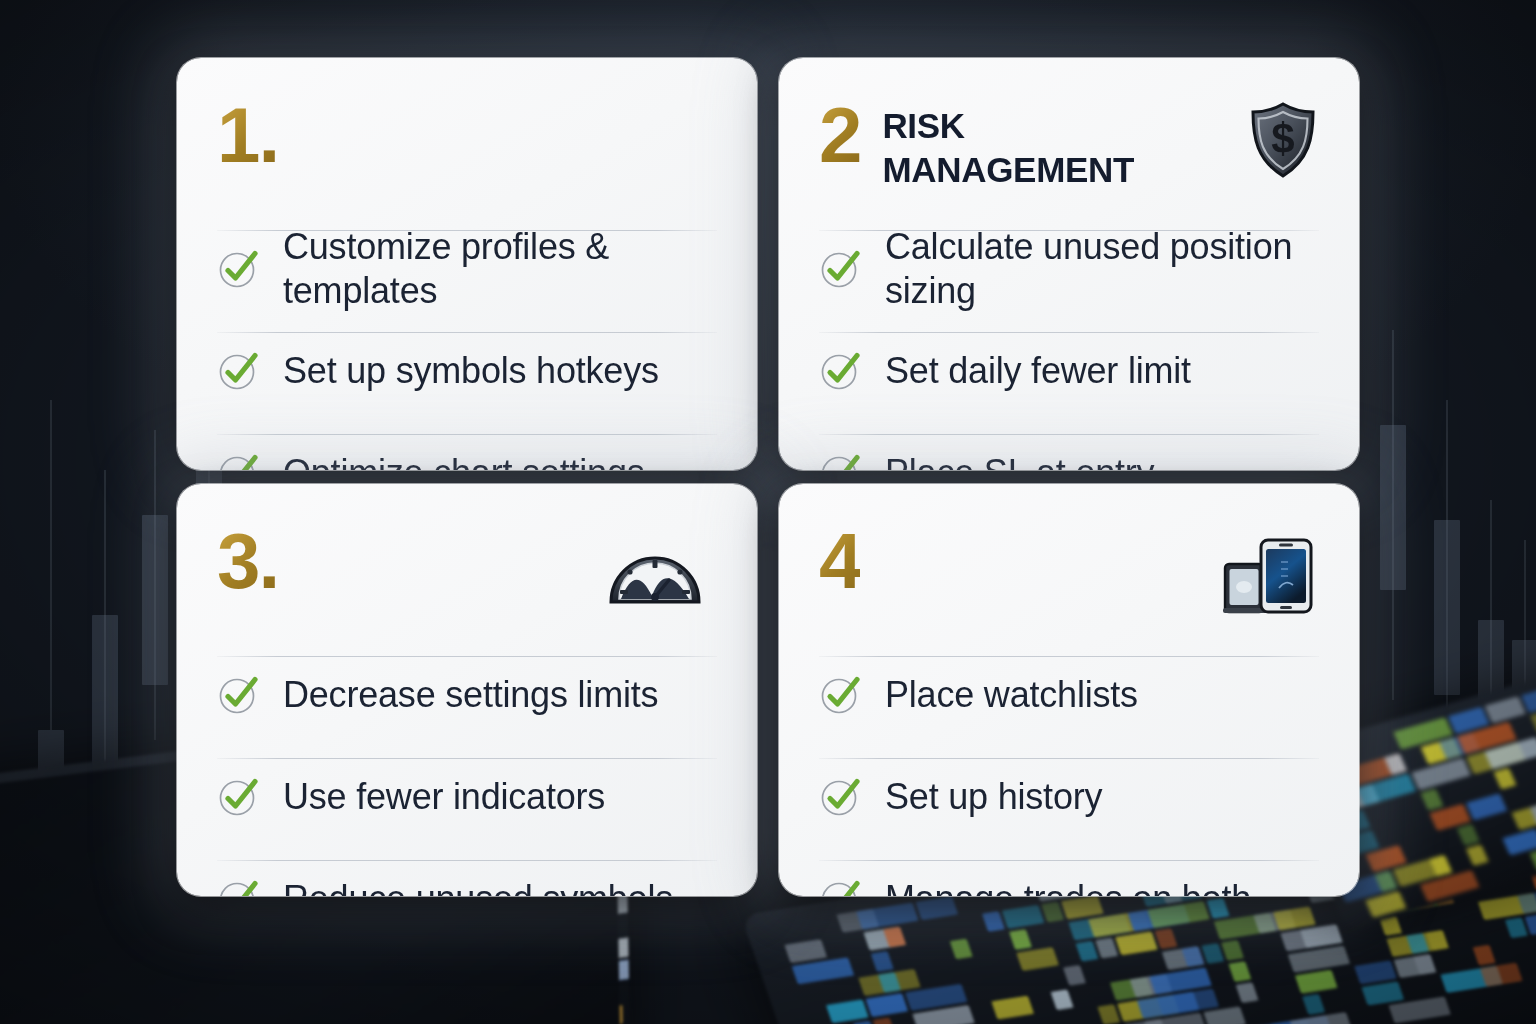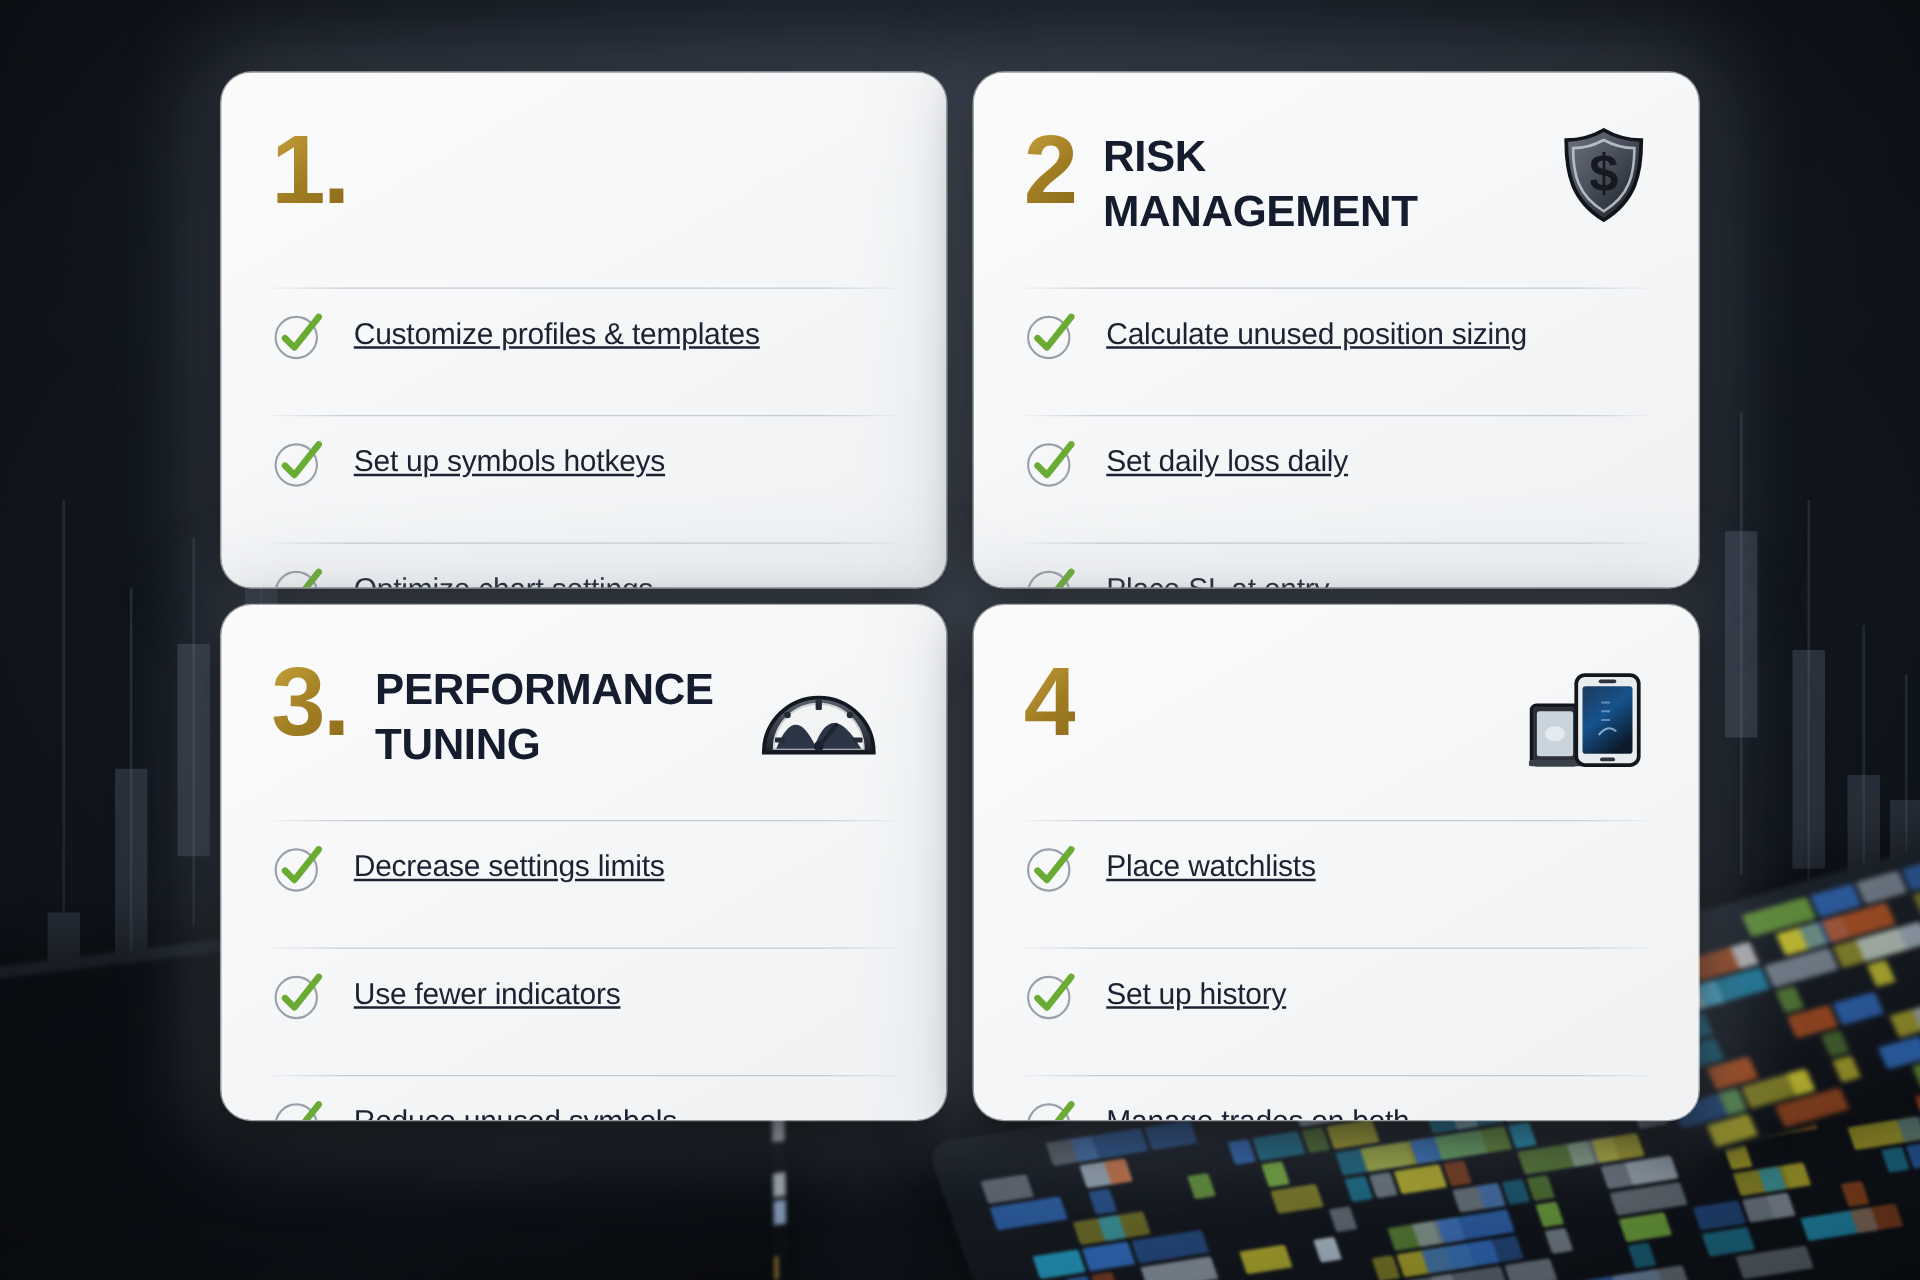--- a/index.html
+++ b/index.html
@@ -137,25 +137,24 @@
     margin:26px 0 0 0;
   }
   .items { padding-top:0; }
   .item {
     display:flex;
     align-items:center;
     height:75px;
     gap:22px;
   }
   .item-text {
-    font-size:24px;
+    font-size:36px;
     color:#1b2333;
     line-height:1.2;
     letter-spacing:-0.2px;
-    text-decoration:underline;
   }
   .check { flex:0 0 auto; width:44px; height:44px; }
 
   
   svg { display:block; }
 </style>
 </head>
 <body>
 
 <div id="bg">
@@ -563,39 +562,38 @@
         <span class="item-text">Calculate unused position sizing</span>
       </div>
       <div class="divider"></div>
       <div class="item">
         <span class="check">
           <svg viewBox="0 0 44 44" width="44" height="44">
             <circle cx="20" cy="23" r="16.5" fill="none" stroke="#9aa0a8" stroke-width="1.7"></circle>
             <path d="M11 23.5 L18.5 31 L38 6.5" fill="none" stroke="#6aab33" stroke-width="5.2" stroke-linecap="round" stroke-linejoin="round"></path>
           </svg>
         </span>
-        <span class="item-text">Set daily loss daily</span>
+        <span class="item-text">Set daily fewer limit</span>
       </div>
       <div class="divider"></div>
       <div class="item">
         <span class="check">
           <svg viewBox="0 0 44 44" width="44" height="44">
             <circle cx="20" cy="23" r="16.5" fill="none" stroke="#9aa0a8" stroke-width="1.7"></circle>
             <path d="M11 23.5 L18.5 31 L38 6.5" fill="none" stroke="#6aab33" stroke-width="5.2" stroke-linecap="round" stroke-linejoin="round"></path>
           </svg>
         </span>
         <span class="item-text">Place SL at entry</span>
       </div>
     </div>
   </div>
 
   <div class="card">
     <div class="card-head">
       <div class="num">3.</div>
-      <div class="title">PERFORMANCE TUNING</div>
       <span class="head-icon" style="right:14px; top:14px; width:96px; height:70px;">
         <svg viewBox="0 0 96 70" width="96" height="70">
           <defs>
             <linearGradient id="gbz" x1="0" y1="0" x2="0" y2="1">
               <stop offset="0%" stop-color="#5c6470"></stop>
               <stop offset="100%" stop-color="#1d222b"></stop>
             </linearGradient>
           </defs>
           <path d="M4 62 A44 44 0 0 1 92 62 Z" fill="url(#gbz)" stroke="#141820" stroke-width="3"></path>
           <path d="M12 59 A36 36 0 0 1 84 59 Z" fill="#f2f4f6" stroke="#cdd2d8" stroke-width="1.5"></path>

